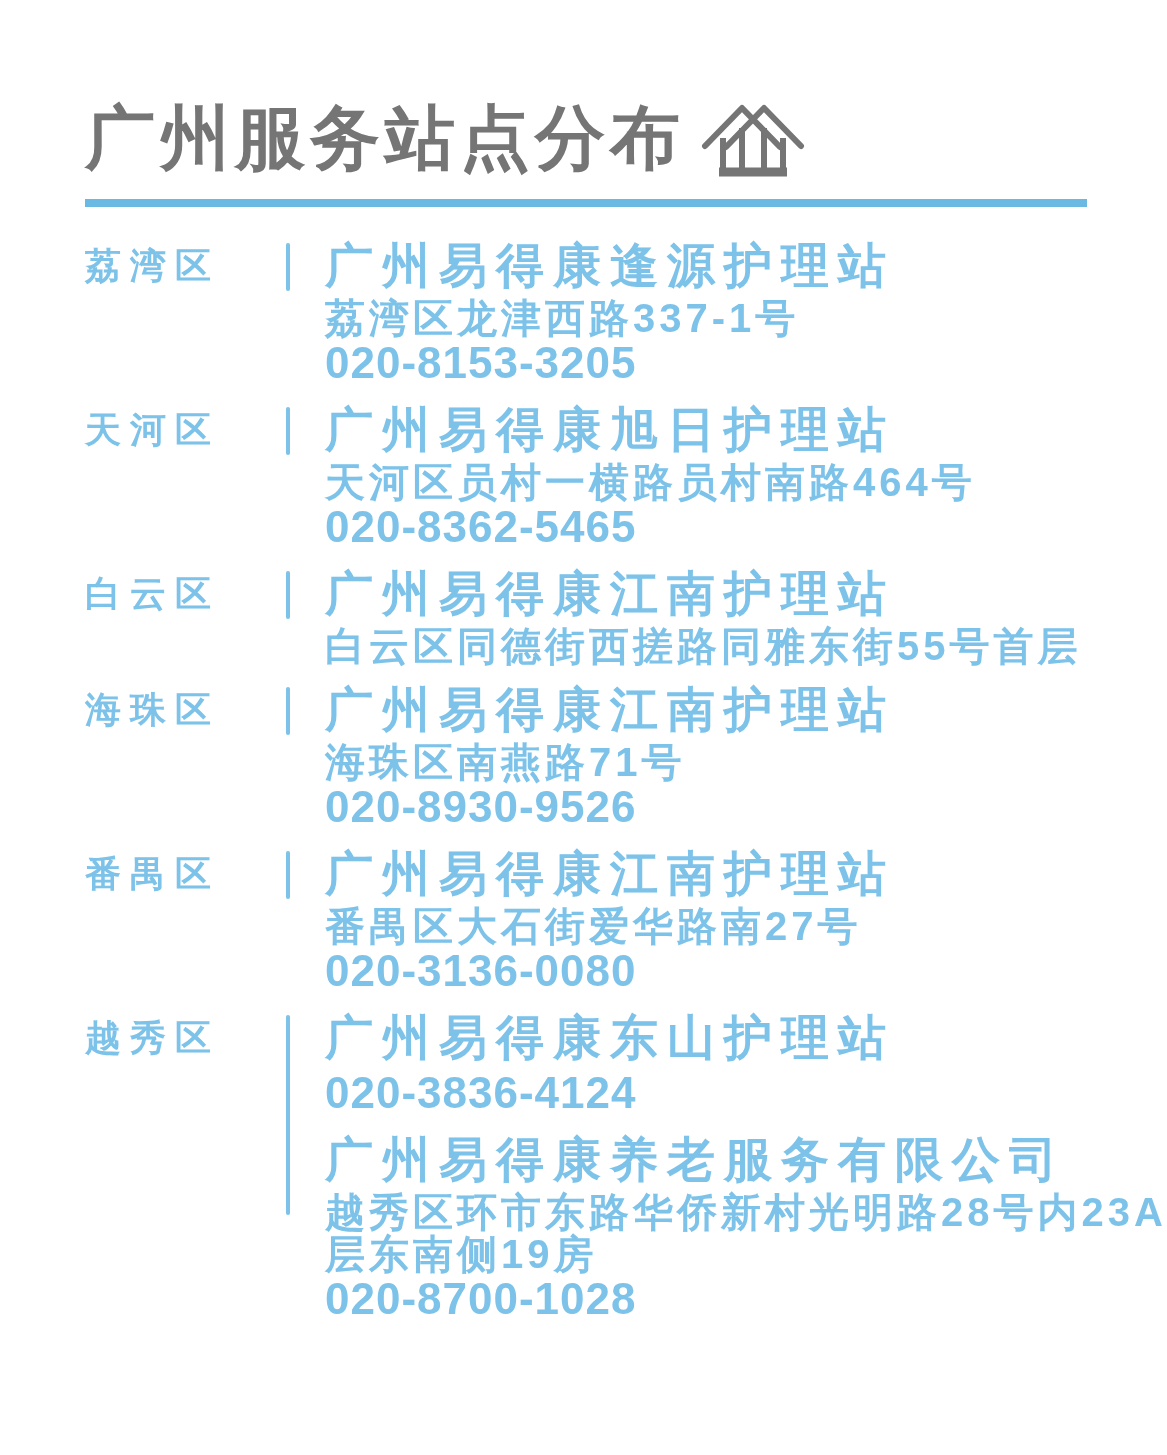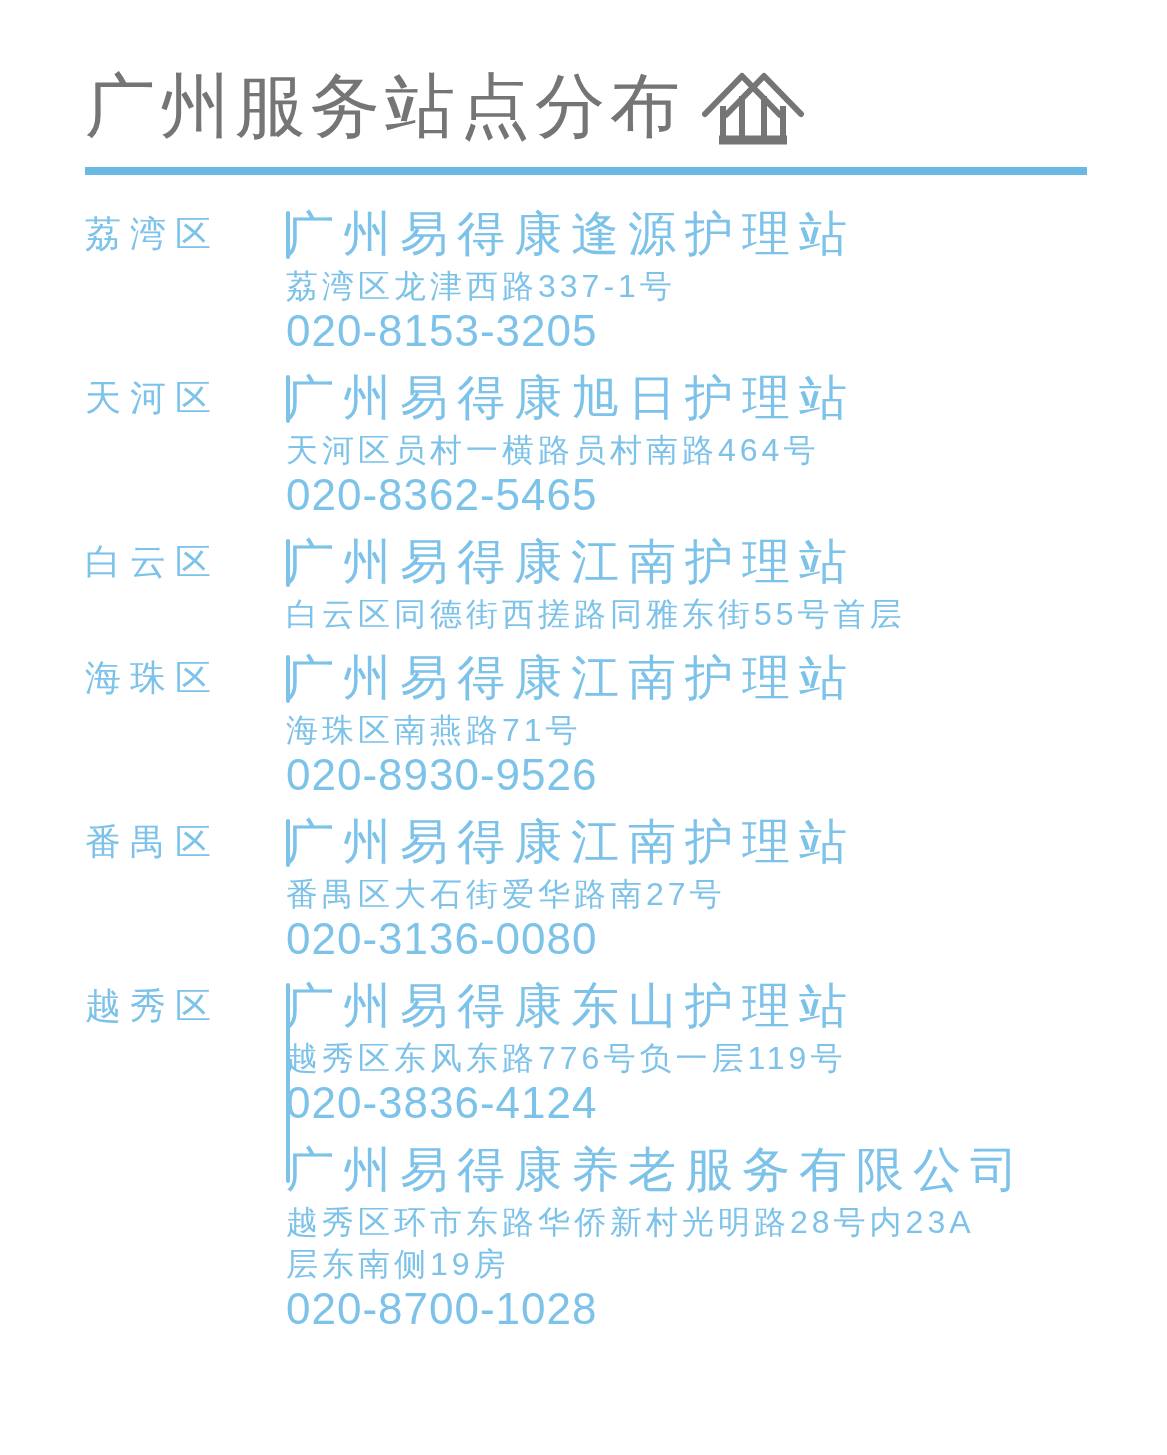--- a/index.html
+++ b/index.html
@@ -10,21 +10,22 @@
   * { margin: 0; padding: 0; box-sizing: border-box; }
   html, body { background: #ffffff; }
   body {
     width: 1167px;
     height: 1455px;
     overflow: hidden;
     font-family: "Liberation Sans", "DejaVu Sans", sans-serif;
     position: relative;
   }
   .page {
-    padding: 64px 40px 0 85px;
+    padding: 96px 40px 0 85px;
+    font-weight: bold;
   }
   
   .header-row {
     display: flex;
     align-items: center;
     height: 84px;
   }
   .page-title {
     font-size: 70px;
     line-height: 84px;
@@ -73,30 +74,31 @@
     position: absolute;
     left: 201px;
     top: 8px;
     width: 4px;
     height: 48px;
     background: var(--accent);
     border-radius: 2px;
   }
   .divider.tall { height: 200px; }
   .content {
+    margin-left: 39px;
   }
   .station-name {
     font-size: 48px;
     line-height: 62px;
     letter-spacing: 9px;
     color: var(--accent);
     white-space: nowrap;
   }
   .station-address {
-    font-size: 32px;
+    font-size: 40px;
     line-height: 42px;
     letter-spacing: 4px;
     color: var(--accent);
     white-space: nowrap;
   }
   .station-phone {
     font-size: 44px;
     line-height: 48px;
     letter-spacing: 1px;
     color: var(--accent);
@@ -185,23 +187,20 @@
           </div>
       <div class="station-phone">020-3136-0080</div>
     </div>
   </div>
 
   <div class="entry">
     <div class="district">越秀区</div>
     <div class="divider tall"></div>
     <div class="content">
       <div class="station-name">广州易得康东山护理站</div>
-      <div class="station-address-group">
-            <div class="station-address">越秀区东风东路776号负一层119号</div>
-          </div>
       <div class="station-phone">020-3836-4124</div>
     </div>
   </div>
 
   <div class="entry no-district">
     <div class="district"></div>
 
     <div class="content">
       <div class="station-name">广州易得康养老服务有限公司</div>
       <div class="station-address-group">

